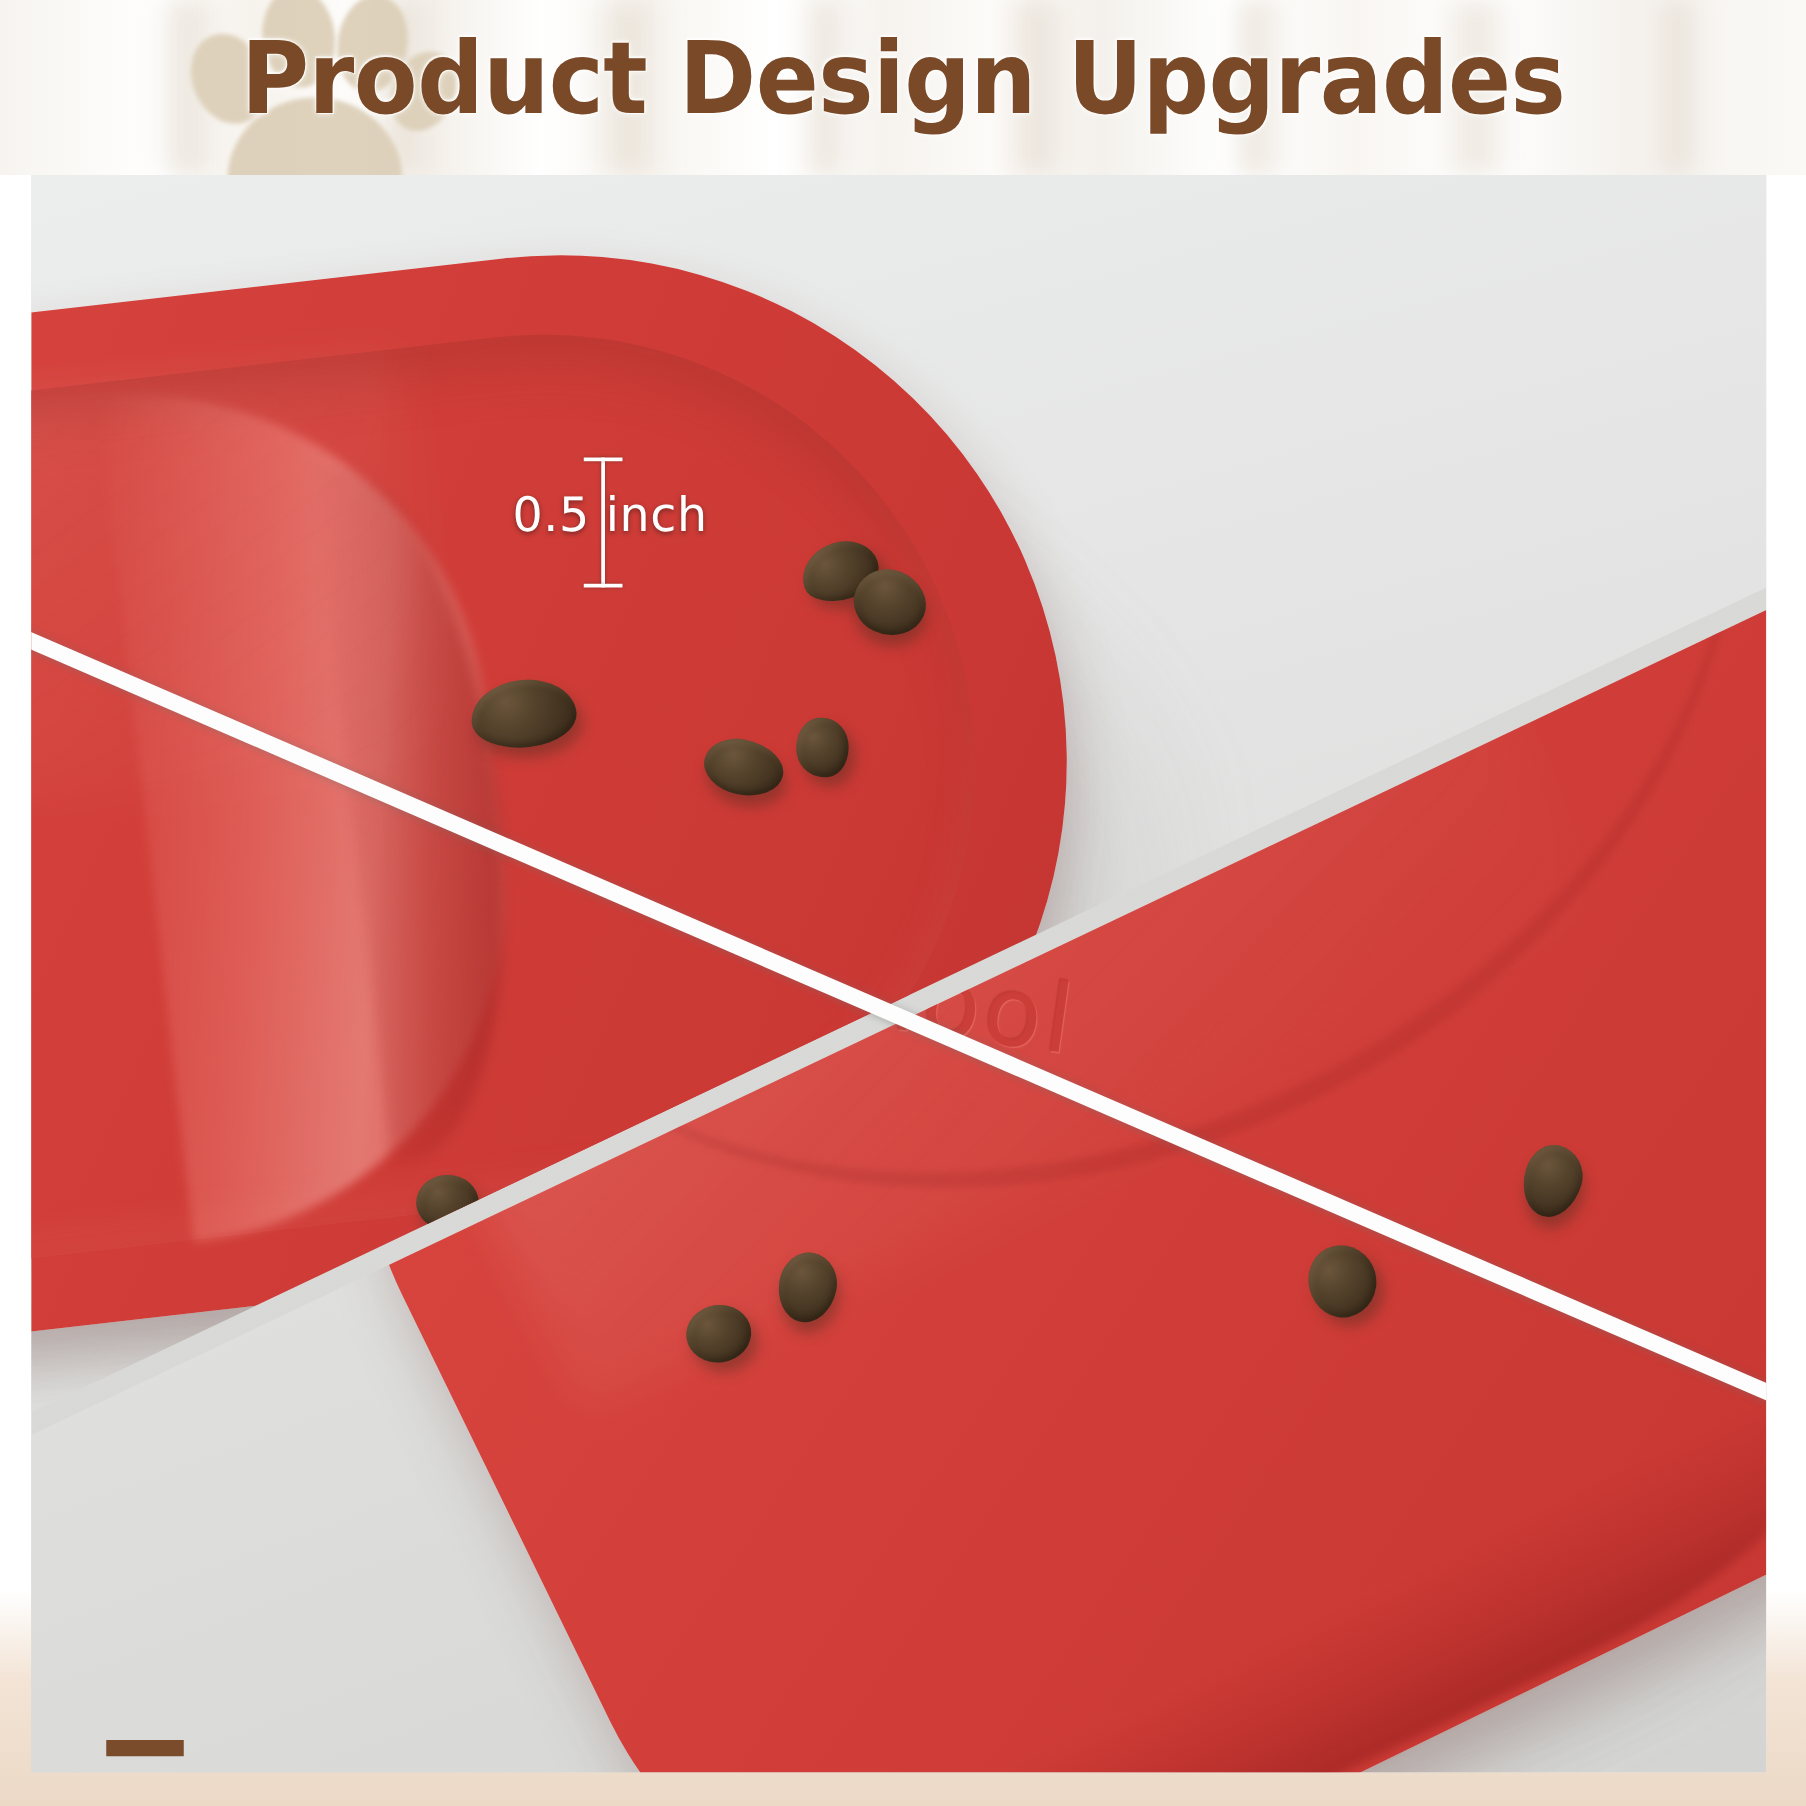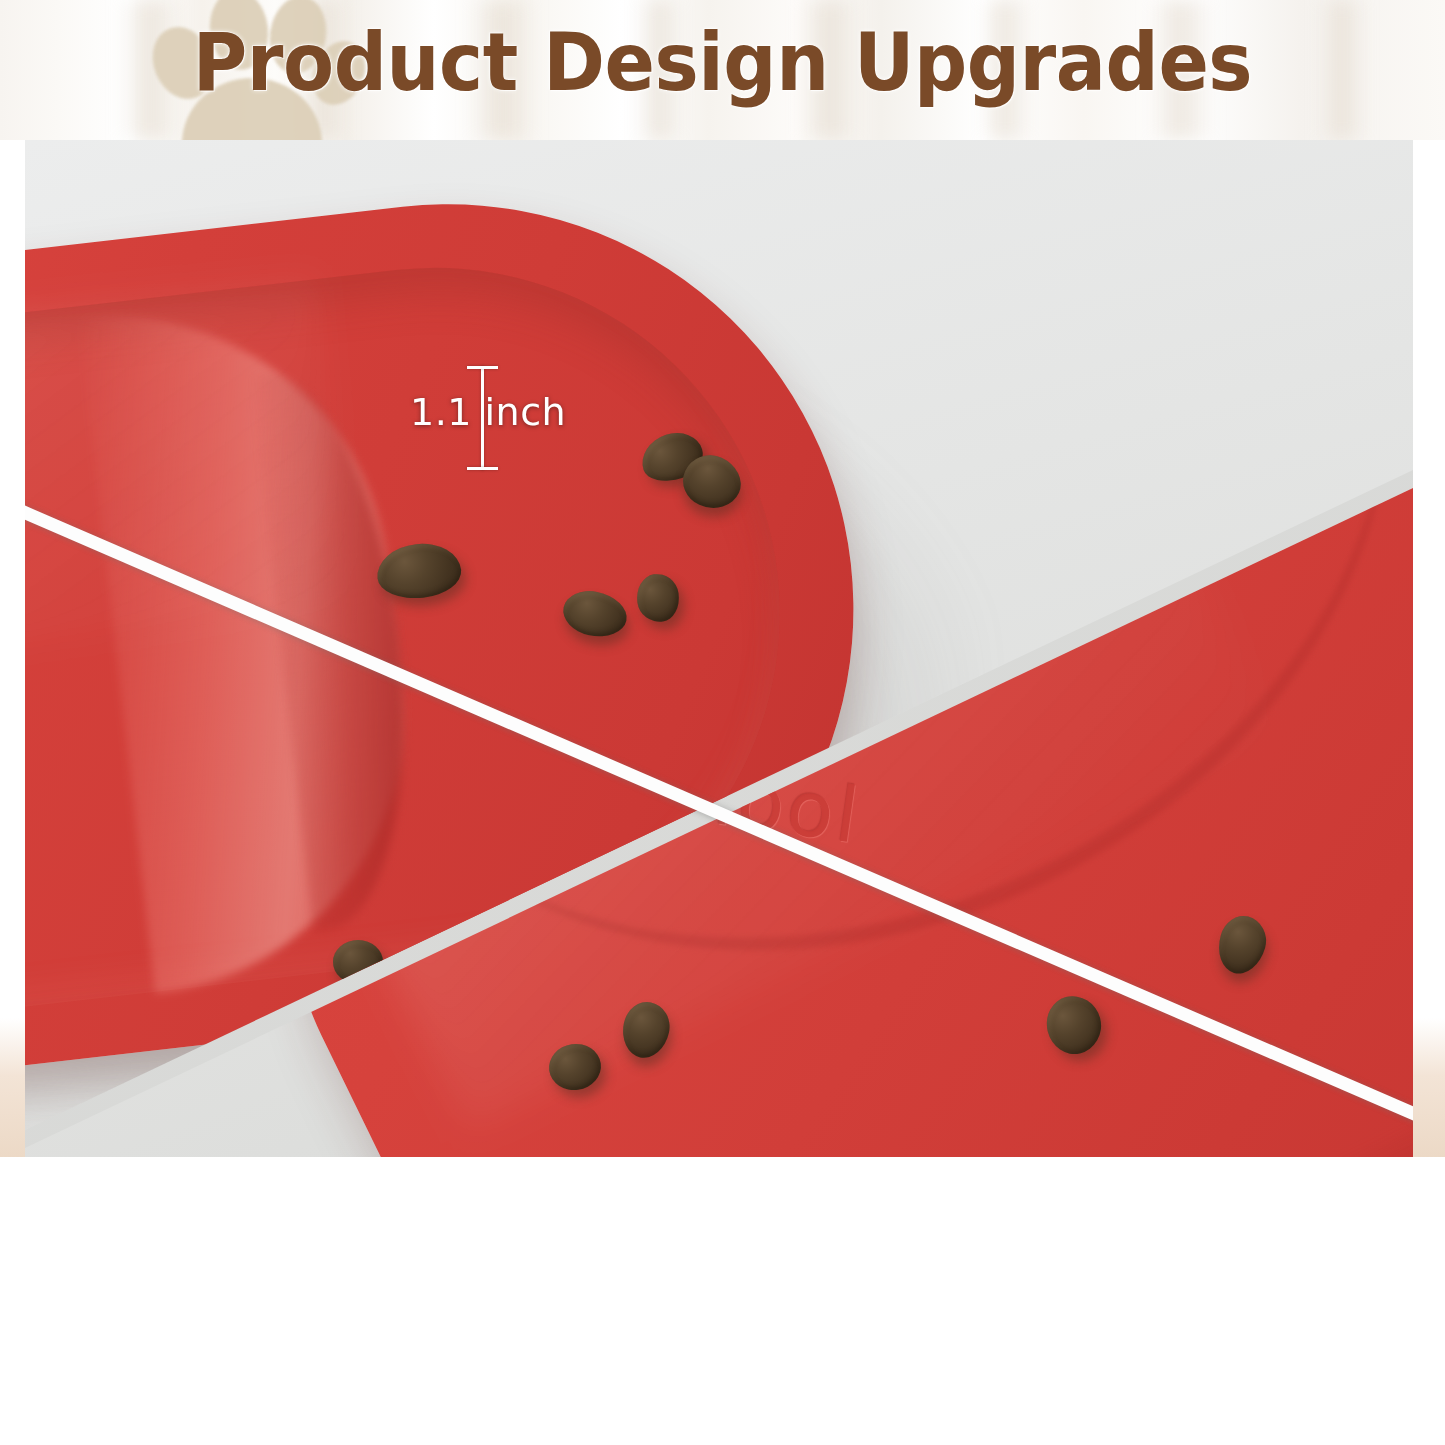--- a/index.html
+++ b/index.html
@@ -7,21 +7,21 @@
   html, body {
     width:1445px; height:1445px;
     overflow:hidden;
     font-family:"Liberation Sans", sans-serif;
     background:#ffffff;
   }
 
   
   #canvas {
     position:relative;
-    width:1445px; height:1157px;
+    width:1445px; height:1445px;
     background:
       linear-gradient(to bottom, #ffffff 0%, #ffffff 88%, #f3e4d6 93%, #ecd9c6 100%);
     overflow:hidden;
   }
 
   
   #header {
     position:absolute;
     left:0; top:0; width:1445px; height:140px;
     overflow:hidden;
@@ -368,21 +368,21 @@
           <div class="kibble" style="left: 352px; top: 404px; width: 84px; height: 54px; border-radius: 50% 50% 48% 52% / 56% 56% 44% 44%; transform: rotate(-6deg);"></div>
           <div class="kibble" style="left: 538px; top: 452px; width: 64px; height: 44px; border-radius: 46% 54% 52% 48% / 50%; transform: rotate(12deg);"></div>
           <div class="kibble" style="left: 612px; top: 434px; width: 42px; height: 48px; border-radius: 48% 52% 46% 54% / 54% 46%; transform: rotate(-8deg);"></div>
           <div class="kibble" style="left: 308px; top: 800px; width: 50px; height: 44px; border-radius: 50%; transform: rotate(0deg);"></div>
         </div>
 
       <div id="dim">
         <div class="rule"></div>
         <div class="cap cap-top"></div>
         <div class="cap cap-bot"></div>
-        <div class="dim-label">1.1 inch</div>
+        <div class="dim-label">0.5 inch</div>
       </div>
     </div>
 
     <div id="scene-bottom">
       <div id="bowl-bot-shadow"></div>
 
       <div id="bowl-bot">
         <div id="bowl-bot-arc"></div>
         <div id="bowl-bot-edge"></div>
         <div id="bowl-bot-sheen"></div>

